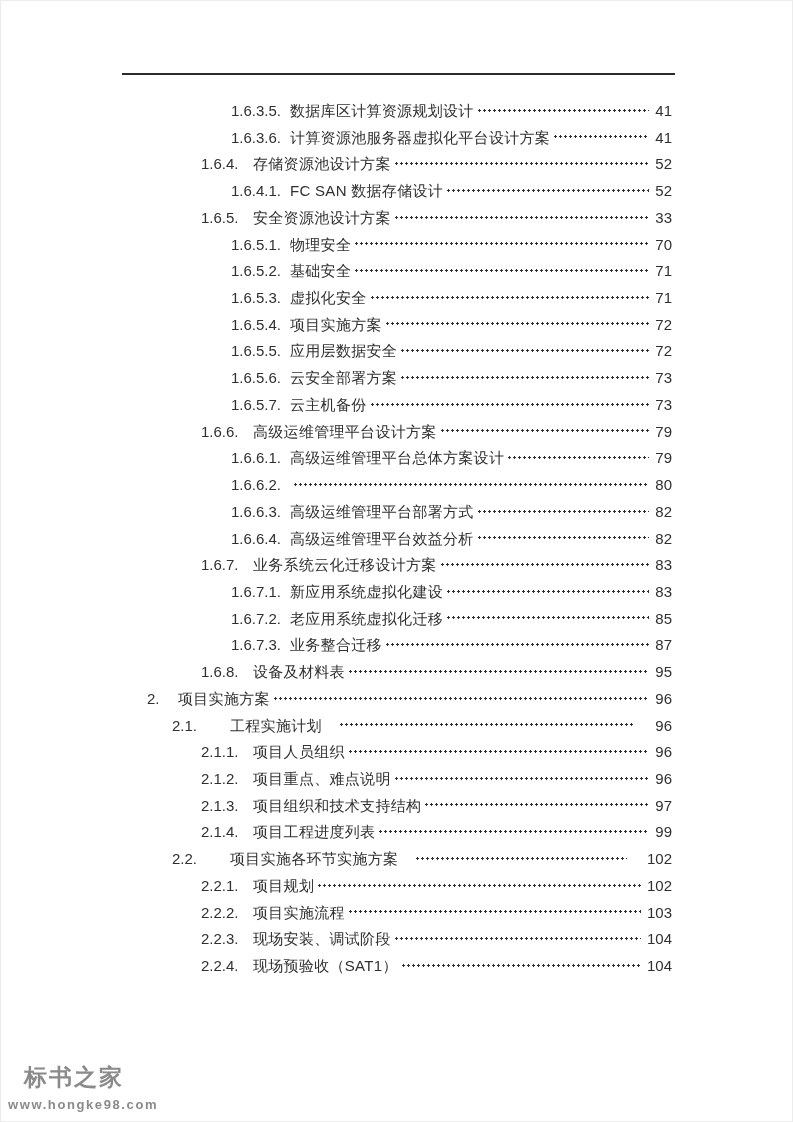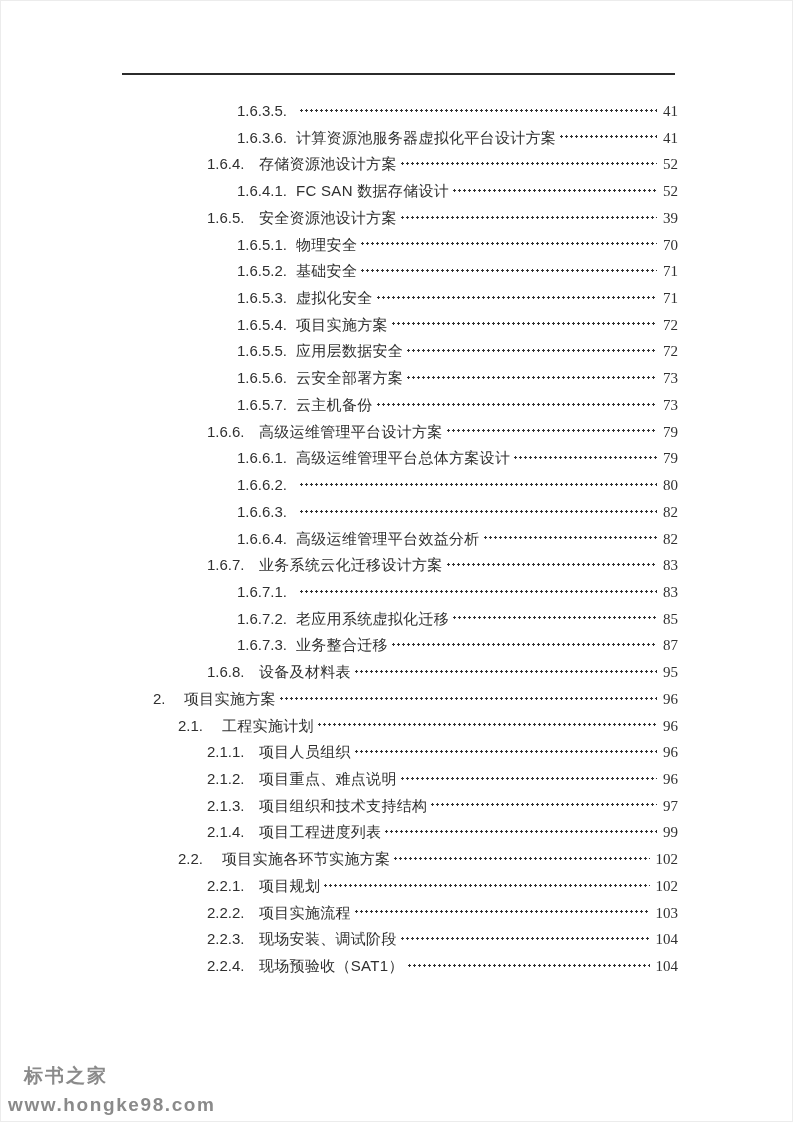--- a/index.html
+++ b/index.html
@@ -11,80 +11,81 @@
     font-family:"Liberation Sans","DejaVu Sans",sans-serif;
     color:var(--text,#303030);
     box-shadow:inset 0 0 0 1px #ececec;
   }
   .header-rule{
     position:absolute;left:122px;top:73px;
     width:553px;height:2px;
     background:var(--rule,#2b2b2b);
   }
   .toc{
-    position:absolute;left:128px;top:98px;width:550px;
+    position:absolute;left:122px;top:98px;width:550px;
   }
   .row{
     display:flex;
     align-items:stretch;
     height:26.73px;
     line-height:26.73px;
     font-size:15px;
     white-space:nowrap;
   }
   .level-1{padding-left:25px;}
-  .level-2{padding-left:50px;}
+  .level-2{padding-left:50px;gap:14px;}
   .level-3{padding-left:79px;}
   .level-4{padding-left:109px;}
   .num{flex:0 0 auto;}
   .level-1 .num{width:31px;}
   .level-2 .num{width:44px;}
   .level-3 .num{width:52px;}
   .level-4 .num{width:59px;}
   .title{flex:0 0 auto;letter-spacing:0.3px;}
   .dots{
     flex:1 1 auto;
     margin:0 6px 0 3px;
     background-image:radial-gradient(circle,var(--text,#3a3a3a) 1px,rgba(0,0,0,0) 1.35px);
     background-size:5px 5px;
     background-repeat:repeat-x;
     background-position:0 calc(100% - 12px);
   }
-  .pagenum{flex:0 0 auto;text-align:right;font-family:Liberation Serif, serif;}
+  .pagenum{flex:0 0 auto;text-align:right;}
   .watermark{
     position:absolute;left:8px;top:1062px;
     color:var(--watermark,#8a8a8a);
     user-select:none;
   }
   .wm-brand{
     margin-left:16px;
-    font-size:19px;
+    font-size:23px;
     font-weight:800;
     letter-spacing:2px;
     line-height:30px;
-    font-family:Liberation Mono, monospace;
+    font-family:Liberation Sans, sans-serif;
   }
   .wm-url{
     margin-top:6px;
-    font-size:19px;
+    font-size:13px;
     font-weight:600;
     letter-spacing:1.6px;
     line-height:14px;
     text-align:center;
   }
 </style>
 </head>
 <body>
 
 <div class="page">
   <div class="header-rule"></div>
 
   <div class="toc" id="toc">
       <div class="row level-4">
     <span class="num">1.6.3.5.</span>
+    <span class="title">数据库区计算资源规划设计</span>
     <span class="dots"></span>
     <span class="pagenum">41</span>
   </div>
       <div class="row level-4">
     <span class="num">1.6.3.6.</span>
     <span class="title">计算资源池服务器虚拟化平台设计方案</span>
     <span class="dots"></span>
     <span class="pagenum">41</span>
   </div>
       <div class="row level-3">
@@ -96,21 +97,21 @@
       <div class="row level-4">
     <span class="num">1.6.4.1.</span>
     <span class="title">FC SAN 数据存储设计</span>
     <span class="dots"></span>
     <span class="pagenum">52</span>
   </div>
       <div class="row level-3">
     <span class="num">1.6.5.</span>
     <span class="title">安全资源池设计方案</span>
     <span class="dots"></span>
-    <span class="pagenum">39</span>
+    <span class="pagenum">33</span>
   </div>
       <div class="row level-4">
     <span class="num">1.6.5.1.</span>
     <span class="title">物理安全</span>
     <span class="dots"></span>
     <span class="pagenum">70</span>
   </div>
       <div class="row level-4">
     <span class="num">1.6.5.2.</span>
     <span class="title">基础安全</span>
@@ -159,37 +160,39 @@
     <span class="dots"></span>
     <span class="pagenum">79</span>
   </div>
       <div class="row level-4">
     <span class="num">1.6.6.2.</span>
     <span class="dots"></span>
     <span class="pagenum">80</span>
   </div>
       <div class="row level-4">
     <span class="num">1.6.6.3.</span>
+    <span class="title">高级运维管理平台部署方式</span>
     <span class="dots"></span>
     <span class="pagenum">82</span>
   </div>
       <div class="row level-4">
     <span class="num">1.6.6.4.</span>
     <span class="title">高级运维管理平台效益分析</span>
     <span class="dots"></span>
     <span class="pagenum">82</span>
   </div>
       <div class="row level-3">
     <span class="num">1.6.7.</span>
     <span class="title">业务系统云化迁移设计方案</span>
     <span class="dots"></span>
     <span class="pagenum">83</span>
   </div>
       <div class="row level-4">
     <span class="num">1.6.7.1.</span>
+    <span class="title">新应用系统虚拟化建设</span>
     <span class="dots"></span>
     <span class="pagenum">83</span>
   </div>
       <div class="row level-4">
     <span class="num">1.6.7.2.</span>
     <span class="title">老应用系统虚拟化迁移</span>
     <span class="dots"></span>
     <span class="pagenum">85</span>
   </div>
       <div class="row level-4">

